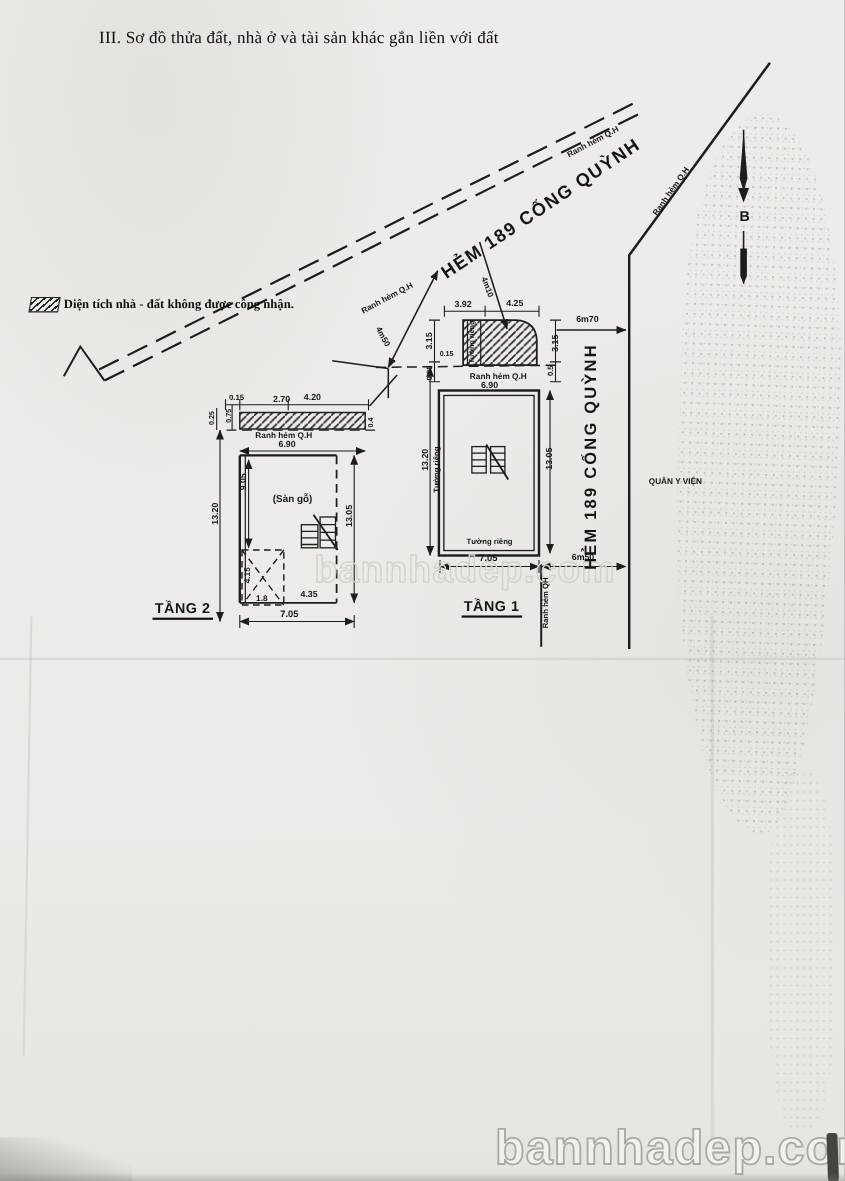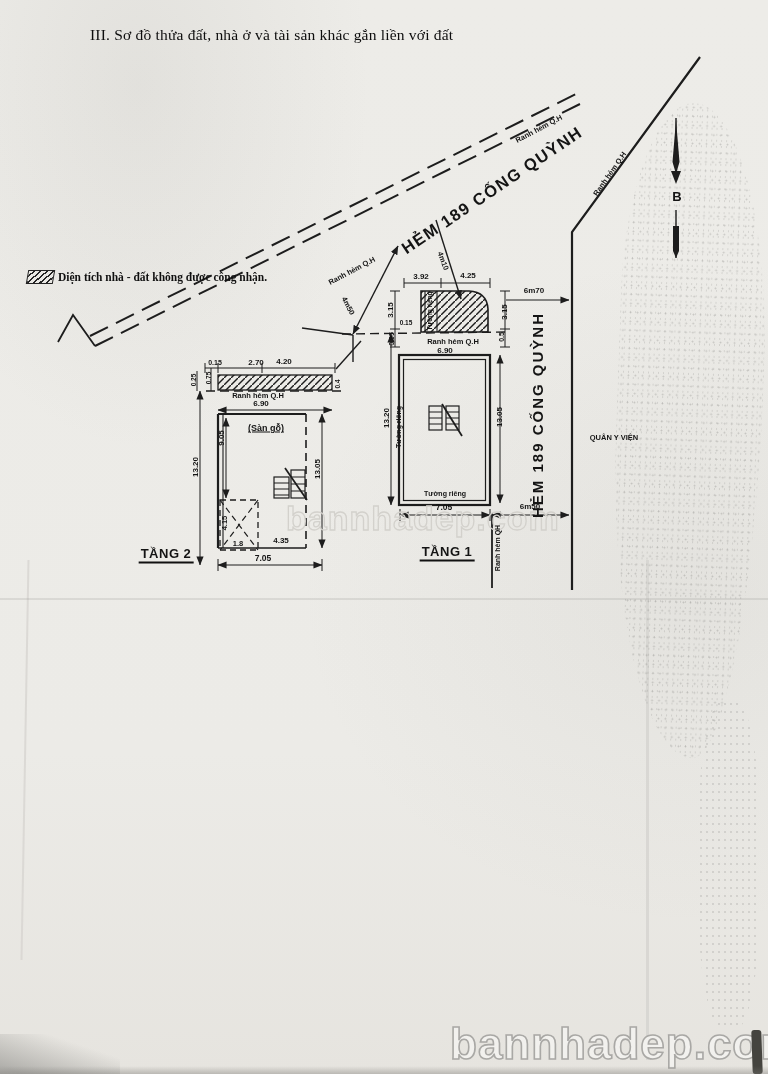--- a/index.html
+++ b/index.html
@@ -206,21 +206,21 @@
   <div class="lb" style="left:256px;top:363px;text-align:right;">2.70</div>
   <div class="lb" style="left:284px;top:362px;">4.20</div>
   <div class="lb v s65" style="left:194px;top:380px;">0.25</div>
   <div class="lb v s65" style="left:209px;top:378px;">0.75</div>
   <div class="lb v s65" style="left:338px;top:384px;">0.4</div>
   <div class="lb s75" style="left:258px;top:396px;">Ranh hẻm Q.H</div>
   <div class="lb" style="left:261px;top:404px;">6.90</div>
   <div class="lb v" style="left:222px;top:438px;">9.05</div>
   <div class="lb v" style="left:196px;top:467px;">13.20</div>
   <div class="lb v" style="left:318px;top:469px;">13.05</div>
-  <div class="lb s9" style="left:266px;top:428px;text-decoration:underline;">(Sàn gỗ)</div>
+  <div class="lb s9" style="left:266px;top:454px;">(Sàn gỗ)</div>
   <div class="lb v s75" style="left:225px;top:523px;">4.15</div>
   <div class="lb s75" style="left:238px;top:544px;">1.8</div>
   <div class="lb" style="left:281px;top:541px;">4.35</div>
   <div class="lb s85" style="left:263px;top:558px;">7.05</div>
   <div class="lb floor-tag" style="left:166px;top:555px;">TẦNG 2</div>
 
   <div class="art speckle"></div>
   <div class="art speckle2"></div>
   <div class="art crease-l"></div>
   <div class="art crease-r"></div>

